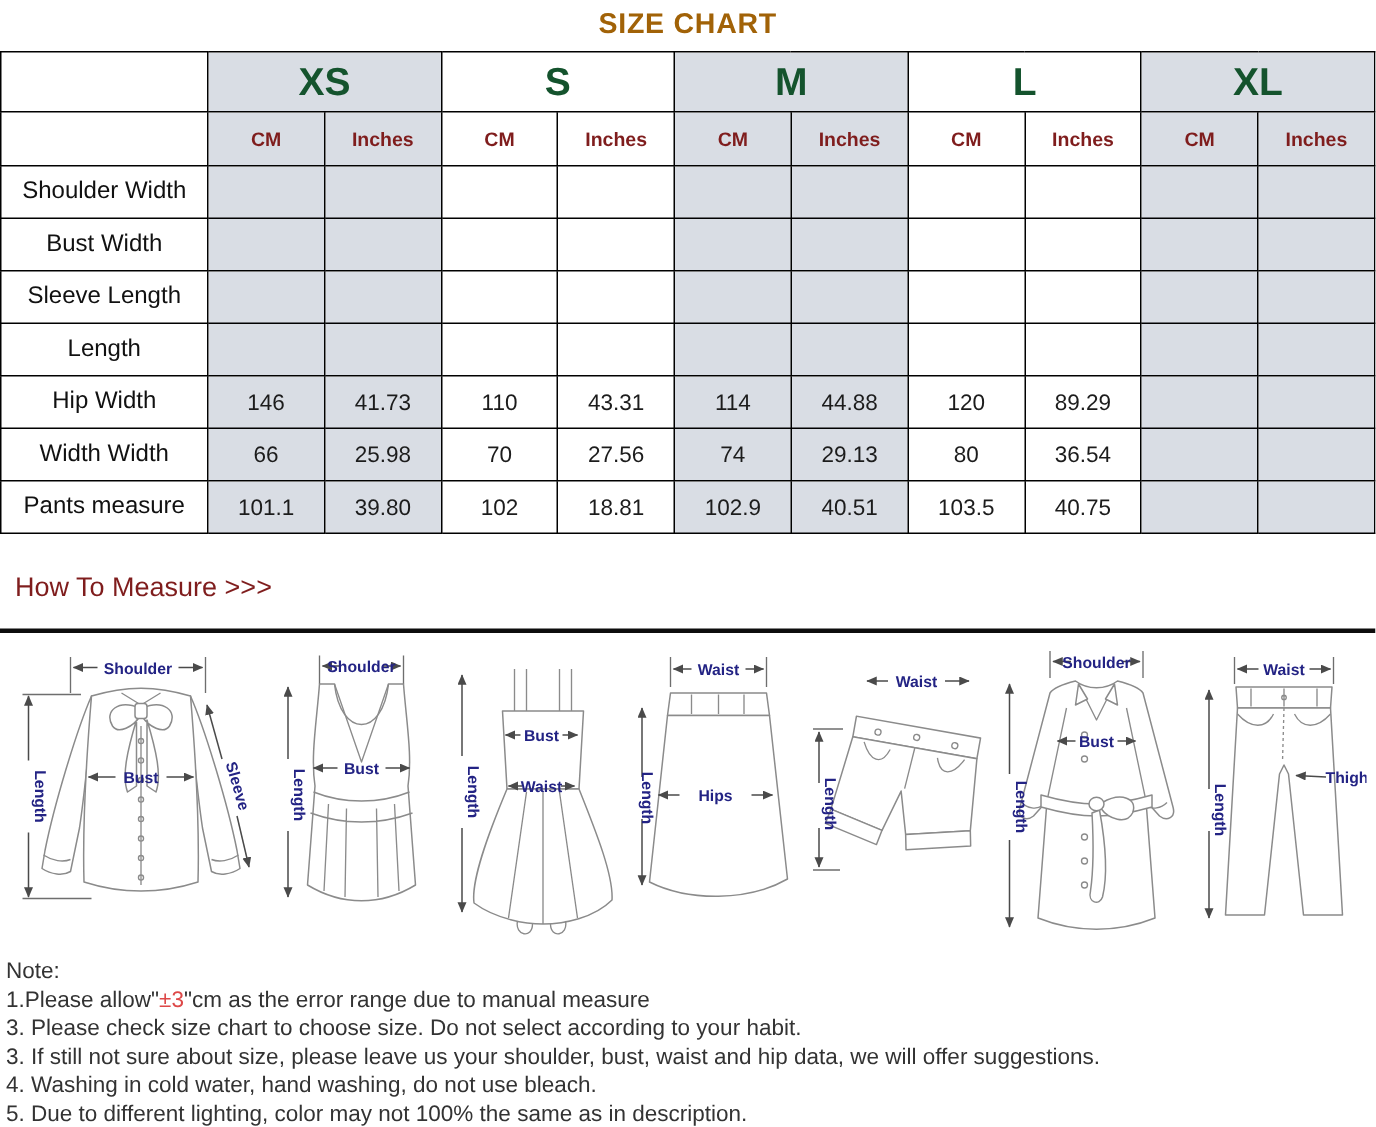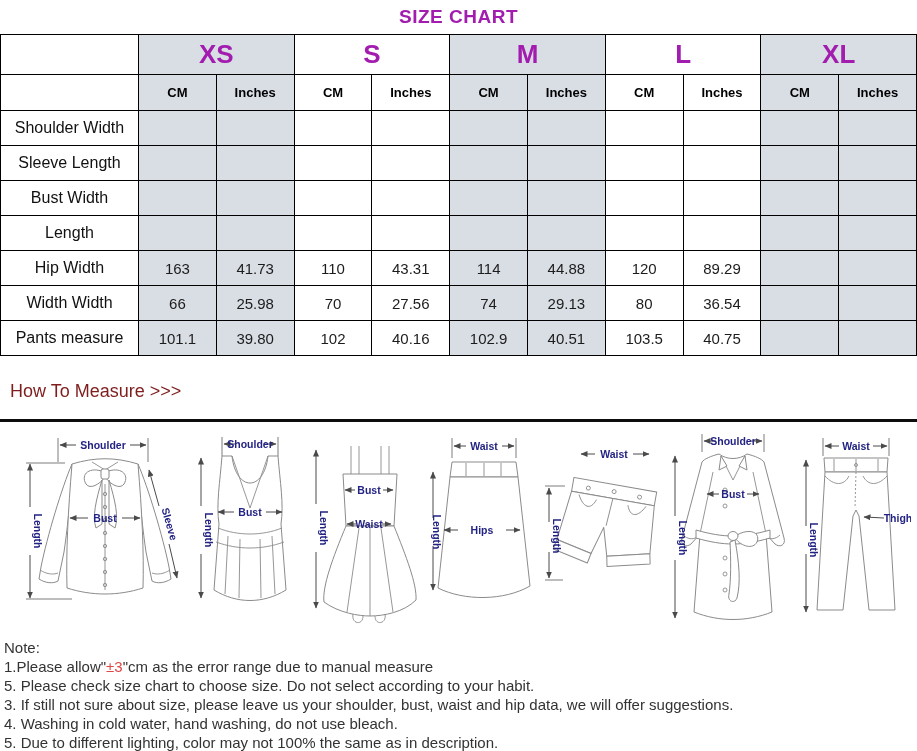--- a/index.html
+++ b/index.html
@@ -2,46 +2,46 @@
 <html><head>
 <meta charset="utf-8">
 <style>
   * { margin:0; padding:0; box-sizing:border-box; }
   html,body { background:#fff; }
   body {
     width:917px; height:751px; overflow:hidden;
     font-family:"Liberation Sans", sans-serif; color:#111;
   }
   .title {
-    text-align:center; font-size:19px; font-weight:bold; color:#a21caf;
+    text-align:center; font-size:19px; font-weight:bold; color:#a16207;
     padding:6px 0 6px 0; letter-spacing:0.5px;
   }
   table.size-chart {
     width:917px; table-layout:fixed; border-collapse:collapse;
   }
   .size-chart th, .size-chart td {
     border:1px solid #000; text-align:center; vertical-align:middle;
     background:#fff; overflow:hidden; white-space:nowrap;
   }
   .size-chart .shaded { background:#d9dde4; }
-  tr.r-size th { height:40px; font-size:26px; font-weight:bold; color:#a21caf; }
-  tr.r-unit th { height:36px; font-size:13px; font-weight:bold; color:#000000; }
+  tr.r-size th { height:40px; font-size:26px; font-weight:bold; color:#14532d; }
+  tr.r-unit th { height:36px; font-size:13px; font-weight:bold; color:#7f1d1d; }
   tbody tr { height:35px; }
   tbody th.lbl { font-weight:normal; font-size:16px; color:#111; }
   tbody td { font-size:15px; color:#1c1c1c; }
 
   .measure-heading {
     margin:25px 0 16px 10px; height:22px;
     font-size:18px; font-weight:normal; color:#7f1d1d; letter-spacing:0px;
   }
   .divider { height:3px; background:#0d0d0d; margin-top:2px; }
 
   .figures {
     display:flex; justify-content:space-between; align-items:flex-start;
-    padding:10px 6px 0 20px; height:208px;
+    padding:10px 6px 0 9px; height:208px;
   }
   .figures svg { flex:0 0 auto; display:block; }
   .figures text {
     font-family:"Liberation Sans", sans-serif;
     font-size:10.5px; font-weight:bold; fill:#232384;
   }
   .garment { fill:#fff; stroke:#8b8b8b; stroke-width:1; stroke-linejoin:round; }
   .detail  { fill:none; stroke:#8b8b8b; stroke-width:0.9; stroke-linejoin:round; }
   .dim  { stroke:#4a4a4a; stroke-width:1; fill:none; }
   .tick { stroke:#6e6e6e; stroke-width:0.9; fill:none; }
@@ -108,61 +108,61 @@
         <td></td>
         <td></td>
         <td class="shaded"></td>
         <td class="shaded"></td>
         <td></td>
         <td></td>
         <td class="shaded"></td>
         <td class="shaded"></td>
       </tr>
       <tr>
+        <th class="lbl">Bust Width</th>
+        <td class="shaded"></td>
+        <td class="shaded"></td>
+        <td></td>
+        <td></td>
+        <td class="shaded"></td>
+        <td class="shaded"></td>
+        <td></td>
+        <td></td>
+        <td class="shaded"></td>
+        <td class="shaded"></td>
+      </tr>
+      <tr>
         <th class="lbl">Sleeve Length</th>
         <td class="shaded"></td>
         <td class="shaded"></td>
         <td></td>
         <td></td>
         <td class="shaded"></td>
         <td class="shaded"></td>
         <td></td>
         <td></td>
         <td class="shaded"></td>
         <td class="shaded"></td>
       </tr>
       <tr>
-        <th class="lbl">Bust Width</th>
-        <td class="shaded"></td>
-        <td class="shaded"></td>
-        <td></td>
-        <td></td>
-        <td class="shaded"></td>
-        <td class="shaded"></td>
-        <td></td>
-        <td></td>
-        <td class="shaded"></td>
-        <td class="shaded"></td>
-      </tr>
-      <tr>
         <th class="lbl">Length</th>
         <td class="shaded"></td>
         <td class="shaded"></td>
         <td></td>
         <td></td>
         <td class="shaded"></td>
         <td class="shaded"></td>
         <td></td>
         <td></td>
         <td class="shaded"></td>
         <td class="shaded"></td>
       </tr>
       <tr>
         <th class="lbl">Hip Width</th>
-        <td class="shaded">163</td>
+        <td class="shaded">146</td>
         <td class="shaded">41.73</td>
         <td>110</td>
         <td>43.31</td>
         <td class="shaded">114</td>
         <td class="shaded">44.88</td>
         <td>120</td>
         <td>89.29</td>
         <td class="shaded"></td>
         <td class="shaded"></td>
       </tr>
@@ -177,21 +177,21 @@
         <td>80</td>
         <td>36.54</td>
         <td class="shaded"></td>
         <td class="shaded"></td>
       </tr>
       <tr>
         <th class="lbl">Pants measure</th>
         <td class="shaded">101.1</td>
         <td class="shaded">39.80</td>
         <td>102</td>
-        <td>40.16</td>
+        <td>18.81</td>
         <td class="shaded">102.9</td>
         <td class="shaded">40.51</td>
         <td>103.5</td>
         <td>40.75</td>
         <td class="shaded"></td>
         <td class="shaded"></td>
       </tr>
     </tbody>
 </table>
 
@@ -321,17 +321,17 @@
     <line class="dim" x1="10" y1="28" x2="10" y2="94" marker-start="url(#ah)"></line>
     <line class="dim" x1="10" y1="122" x2="10" y2="180" marker-end="url(#ah)"></line>
     <text x="14" y="108" text-anchor="middle" transform="rotate(90 14 108)">Length</text>
   </svg>
 
 </div>
 
 <div class="notes">
   <p>Note:</p>
   <p><span>1.Please allow"</span><span class="red">±3</span><span>"cm as the error range due to manual measure</span></p>
-  <p>5. Please check size chart to choose size. Do not select according to your habit.</p>
+  <p>3. Please check size chart to choose size. Do not select according to your habit.</p>
   <p>3. If still not sure about size, please leave us your shoulder, bust, waist and hip data, we will offer suggestions.</p>
   <p>4. Washing in cold water, hand washing, do not use bleach.</p>
   <p>5. Due to different lighting, color may not 100% the same as in description.</p>
 </div>
 
 </body></html>

